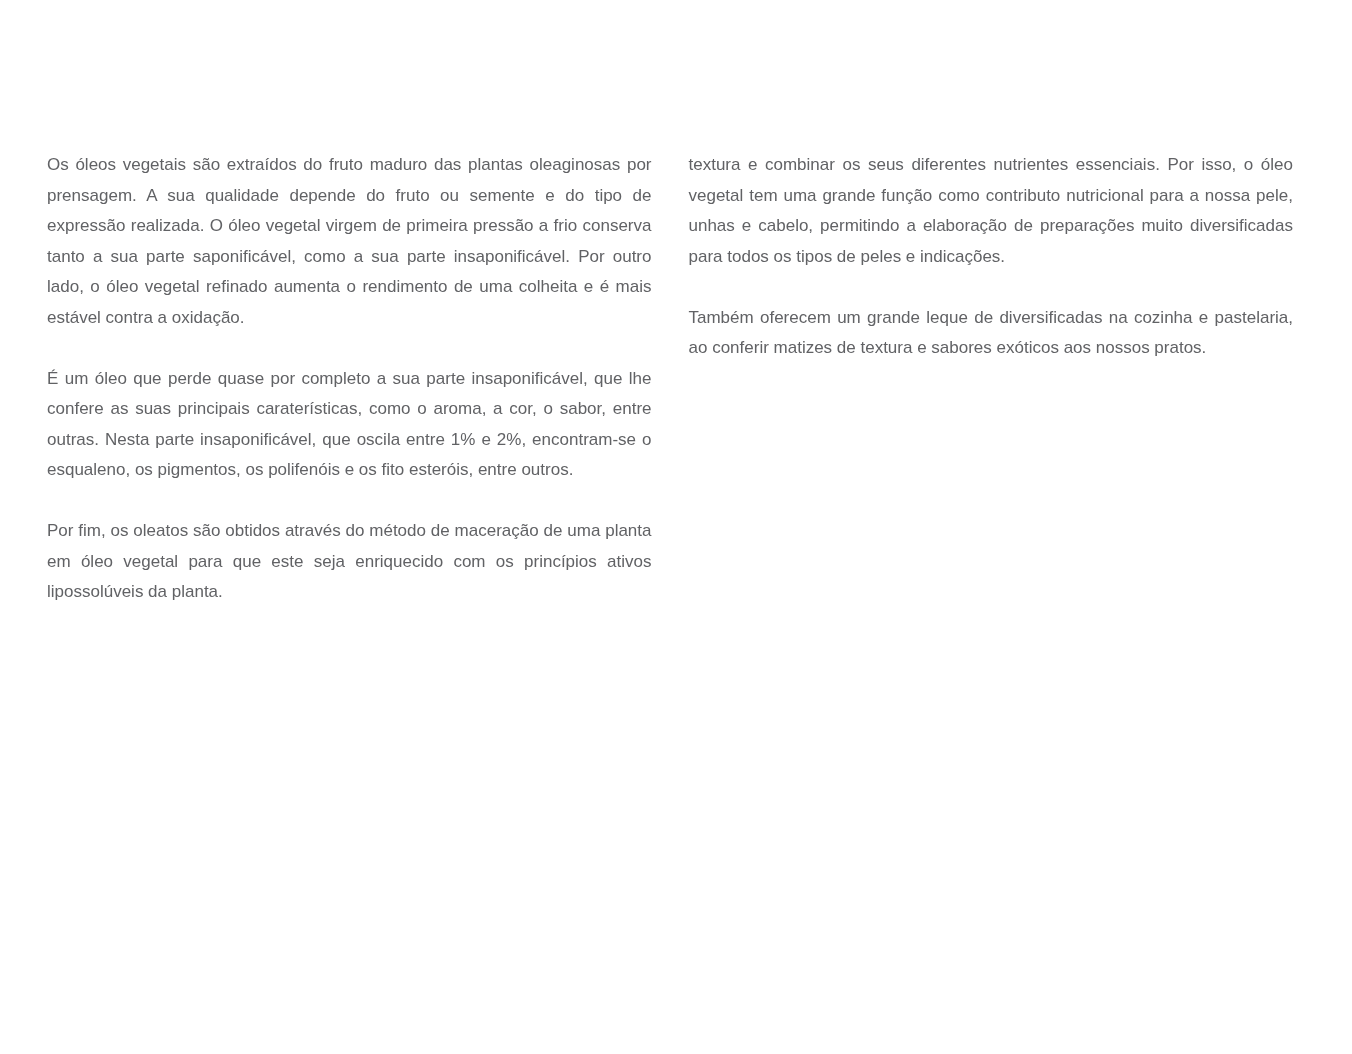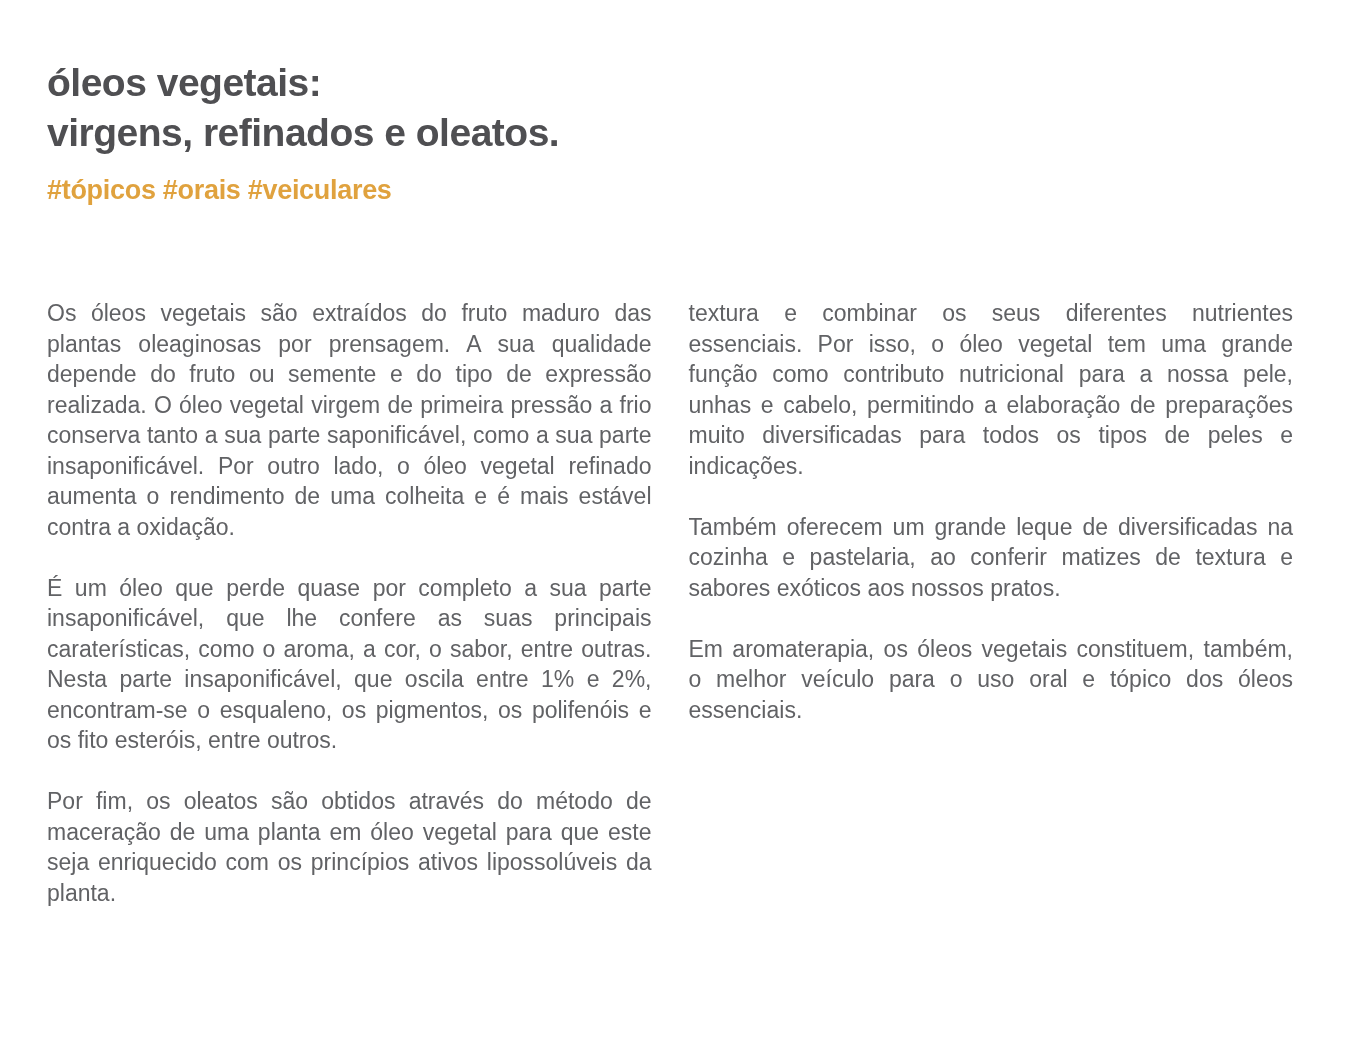--- a/index.html
+++ b/index.html
@@ -48,54 +48,46 @@
     gap: 37px;
     margin-top: 92px;
   }
 
   .column {
     flex: 1 1 0;
     min-width: 0;
   }
 
   .column p {
-    font-size: 23px;
+    font-size: 17px;
     line-height: 30.5px;
     color: #616265;
     text-align: justify;
     margin-bottom: 30.5px;
     hyphens: none;
   }
 
   .column p:last-child {
     margin-bottom: 0;
   }
 </style>
 </head>
 <body>
 
 <div class="page">
 
-  <div class="doc-header">
-    <h1 class="doc-title">
-      <span>óleos vegetais:</span><br>
-      <span>virgens, refinados e oleatos.</span>
-    </h1>
-    <div class="doc-hashtags">#tópicos #orais #veiculares</div>
-  </div>
 
   <div class="columns">
 
     <div class="column">
       <p>Os óleos vegetais são extraídos do fruto maduro das plantas oleaginosas por prensagem. A sua qualidade depende do fruto ou semente e do tipo de expressão realizada. O óleo vegetal virgem de primeira pressão a frio conserva tanto a sua parte saponificável, como a sua parte insaponificável. Por outro lado, o óleo vegetal refinado aumenta o rendimento de uma colheita e é mais estável contra a oxidação.</p>
       <p>É um óleo que perde quase por completo a sua parte insaponificável, que lhe confere as suas principais caraterísticas, como o aroma, a cor, o sabor, entre outras. Nesta parte insaponificável, que oscila entre 1% e 2%, encontram-se o esqualeno, os pigmentos, os polifenóis e os fito esteróis, entre outros.</p>
       <p>Por fim, os oleatos são obtidos através do método de maceração de uma planta em óleo vegetal para que este seja enriquecido com os princípios ativos lipossolúveis da planta.</p>
     </div>
 
     <div class="column">
       <p>textura e combinar os seus diferentes nutrientes essenciais. Por isso, o óleo vegetal tem uma grande função como contributo nutricional para a nossa pele, unhas e cabelo, permitindo a elaboração de preparações muito diversificadas para todos os tipos de peles e indicações.</p>
       <p>Também oferecem um grande leque de diversificadas na cozinha e pastelaria, ao conferir matizes de textura e sabores exóticos aos nossos pratos.</p>
-      <p>Em aromaterapia, os óleos vegetais constituem, também, o melhor veículo para o uso oral e tópico dos óleos essenciais.</p>
     </div>
 
   </div>
 
 </div>
 
 </body></html>

